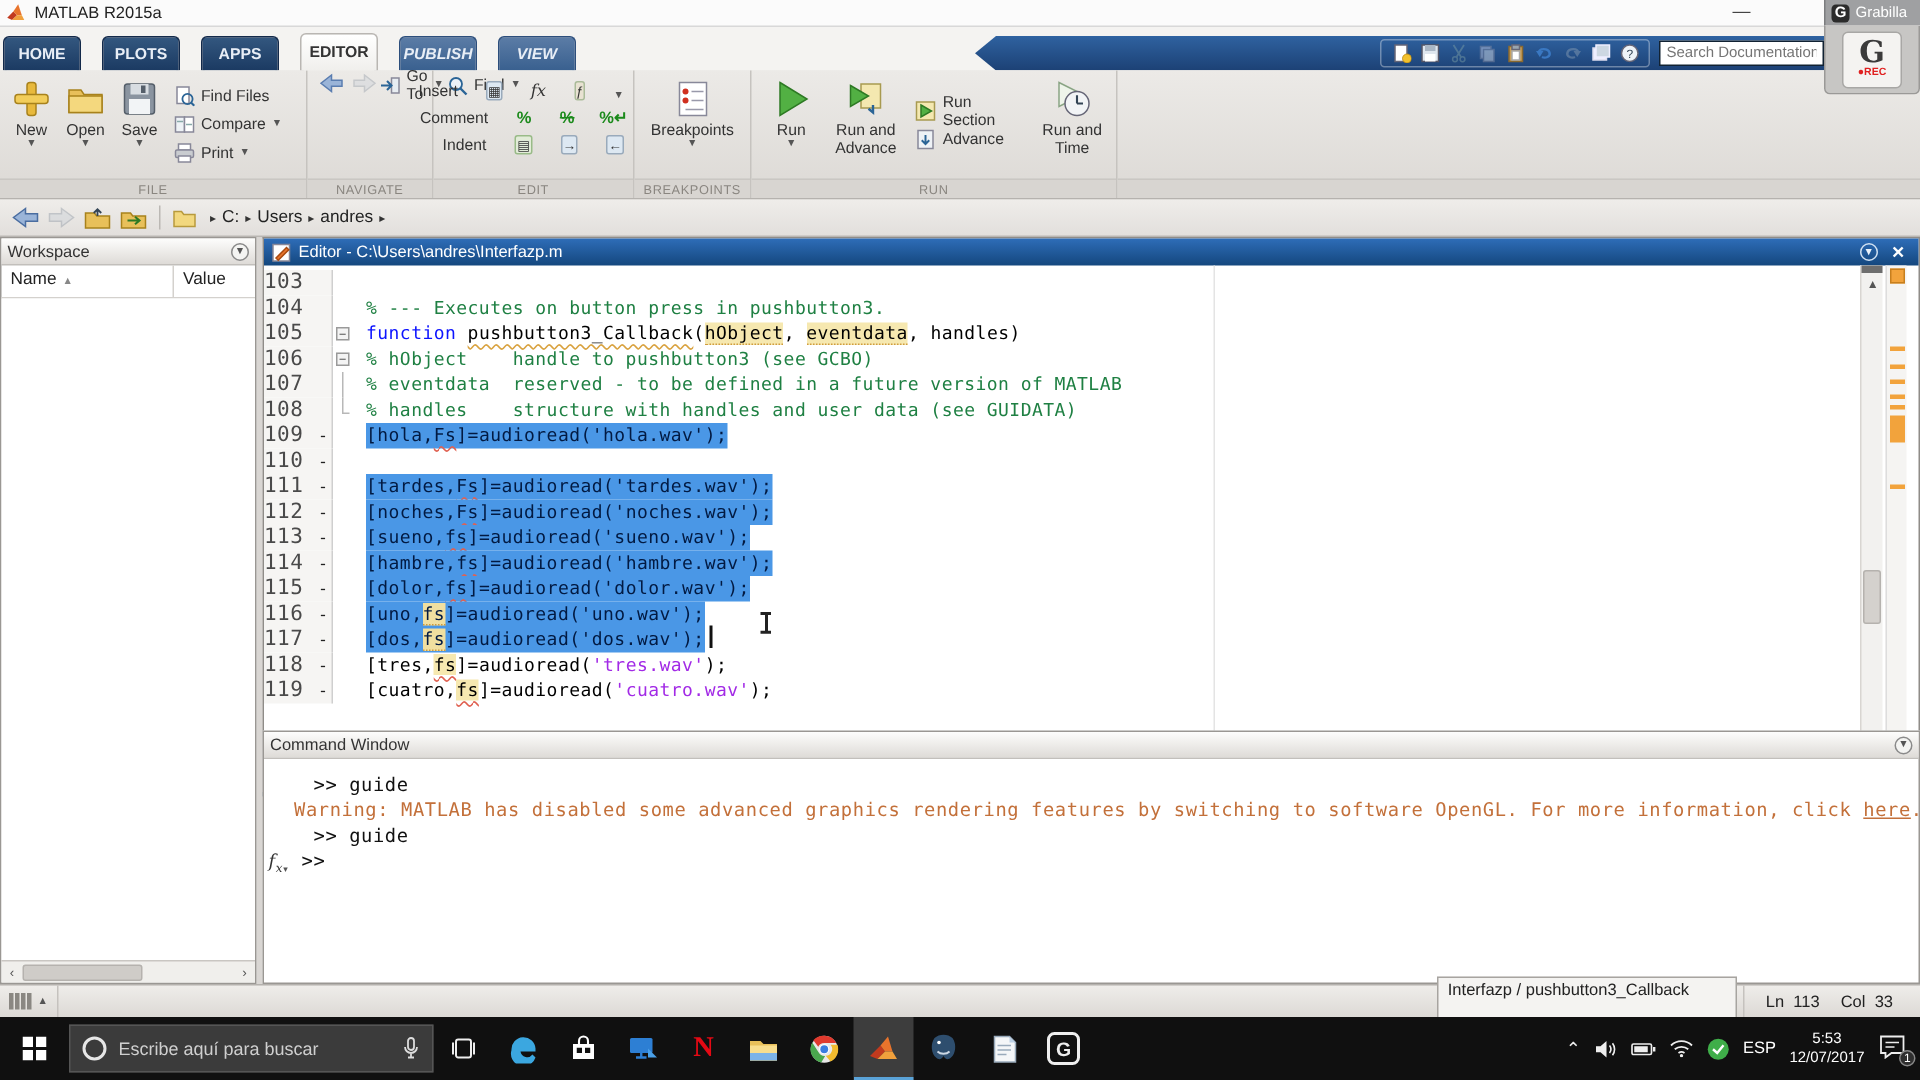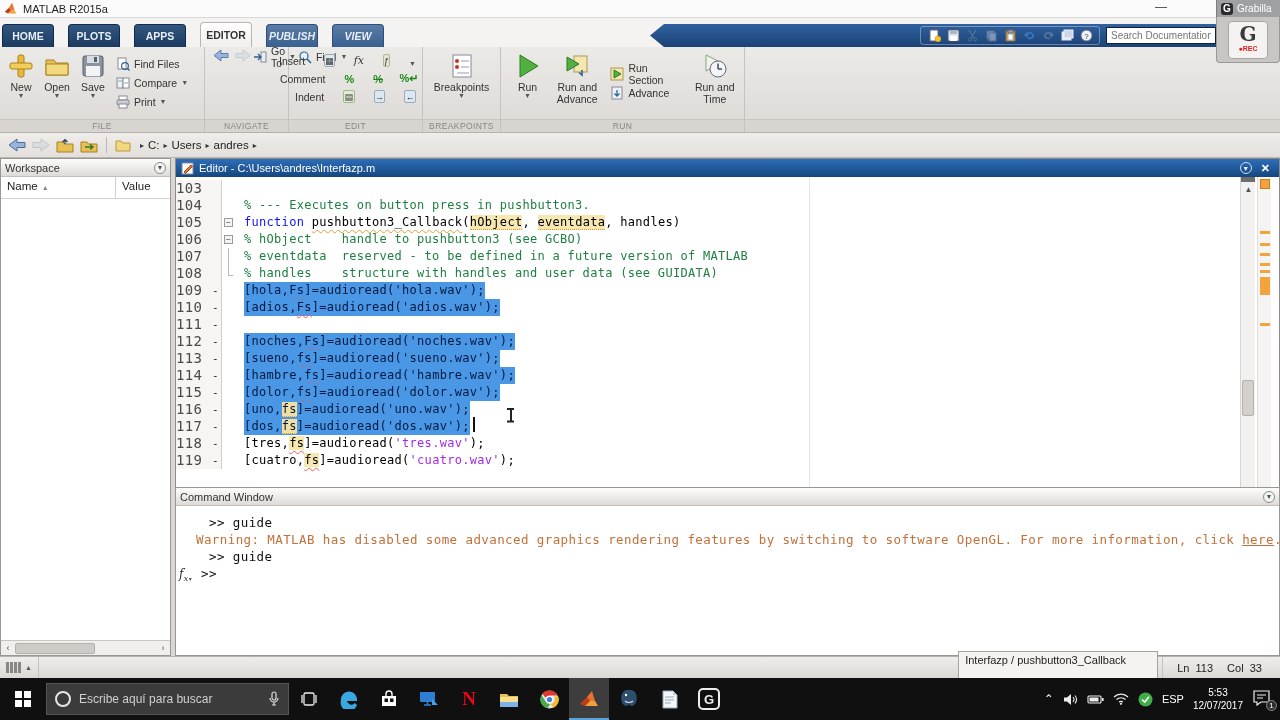--- a/index.html
+++ b/index.html
@@ -577,22 +577,22 @@
 
         <div class="codearea">
           <div>
               <div class="cl"><span class="lnum">103</span><span class="ldash"> </span><span class="lfold"></span><span class="lcode"></span></div>
               <div class="cl"><span class="lnum">104</span><span class="ldash"> </span><span class="lfold"></span><span class="lcode"><span class="tok-comment">% --- Executes on button press in pushbutton3.</span></span></div>
               <div class="cl"><span class="lnum">105</span><span class="ldash"> </span><span class="lfold"><span class="fbox">−</span></span><span class="lcode"><span class="tok-keyword">function</span><span class="tok-plain"> </span><span class="tok-fname">pushbutton3_Callback</span><span class="tok-plain">(</span><span class="tok-hl">hObject</span><span class="tok-plain">, </span><span class="tok-hl">eventdata</span><span class="tok-plain">, handles)</span></span></div>
               <div class="cl"><span class="lnum">106</span><span class="ldash"> </span><span class="lfold"><span class="fbox">−</span></span><span class="lcode"><span class="tok-comment">% hObject    handle to pushbutton3 (see GCBO)</span></span></div>
               <div class="cl"><span class="lnum">107</span><span class="ldash"> </span><span class="lfold line"></span><span class="lcode"><span class="tok-comment">% eventdata  reserved - to be defined in a future version of MATLAB</span></span></div>
               <div class="cl"><span class="lnum">108</span><span class="ldash"> </span><span class="lfold end"></span><span class="lcode"><span class="tok-comment">% handles    structure with handles and user data (see GUIDATA)</span></span></div>
               <div class="cl"><span class="lnum">109</span><span class="ldash">-</span><span class="lfold"></span><span class="lcode sel"><span class="tok-plain">[hola,</span><span class="tok-sq">Fs</span><span class="tok-plain">]=audioread('hola.wav');</span></span></div>
-              <div class="cl"><span class="lnum">110</span><span class="ldash">-</span><span class="lfold"></span><span class="lcode sel"><span class="tok-plain">[adios,</span><span class="tok-sq">Fs</span><span class="tok-plain">]=audioread('adios.wav');</span></span></div>
-              <div class="cl"><span class="lnum">111</span><span class="ldash">-</span><span class="lfold"></span></div>
+              <div class="cl"><span class="lnum">110</span><span class="ldash">-</span><span class="lfold"></span></div>
+              <div class="cl"><span class="lnum">111</span><span class="ldash">-</span><span class="lfold"></span><span class="lcode sel"><span class="tok-plain">[tardes,</span><span class="tok-sq">Fs</span><span class="tok-plain">]=audioread('tardes.wav');</span></span></div>
               <div class="cl"><span class="lnum">112</span><span class="ldash">-</span><span class="lfold"></span><span class="lcode sel"><span class="tok-plain">[noches,</span><span class="tok-sq">Fs</span><span class="tok-plain">]=audioread('noches.wav');</span></span></div>
               <div class="cl"><span class="lnum">113</span><span class="ldash">-</span><span class="lfold"></span><span class="lcode sel"><span class="tok-plain">[sueno,</span><span class="tok-sq">fs</span><span class="tok-plain">]=audioread('sueno.wav');</span></span></div>
               <div class="cl"><span class="lnum">114</span><span class="ldash">-</span><span class="lfold"></span><span class="lcode sel"><span class="tok-plain">[hambre,</span><span class="tok-sq">fs</span><span class="tok-plain">]=audioread('hambre.wav');</span></span></div>
               <div class="cl"><span class="lnum">115</span><span class="ldash">-</span><span class="lfold"></span><span class="lcode sel"><span class="tok-plain">[dolor,</span><span class="tok-sq">fs</span><span class="tok-plain">]=audioread('dolor.wav');</span></span></div>
               <div class="cl"><span class="lnum">116</span><span class="ldash">-</span><span class="lfold"></span><span class="lcode sel"><span class="tok-plain">[uno,</span><span class="tok-hl">fs</span><span class="tok-plain">]=audioread('uno.wav');</span></span></div>
               <div class="cl"><span class="lnum">117</span><span class="ldash">-</span><span class="lfold"></span><span class="lcode sel"><span class="tok-plain">[dos,</span><span class="tok-hl">fs</span><span class="tok-plain">]=audioread('dos.wav');</span></span></div>
               <div class="cl"><span class="lnum">118</span><span class="ldash">-</span><span class="lfold"></span><span class="lcode"><span class="tok-plain">[tres,</span><span class="tok-hlsq">fs</span><span class="tok-plain">]=audioread(</span><span class="tok-string">'tres.wav'</span><span class="tok-plain">);</span></span></div>
               <div class="cl"><span class="lnum">119</span><span class="ldash">-</span><span class="lfold"></span><span class="lcode"><span class="tok-plain">[cuatro,</span><span class="tok-hlsq">fs</span><span class="tok-plain">]=audioread(</span><span class="tok-string">'cuatro.wav'</span><span class="tok-plain">);</span></span></div>
             </div>
         </div>

